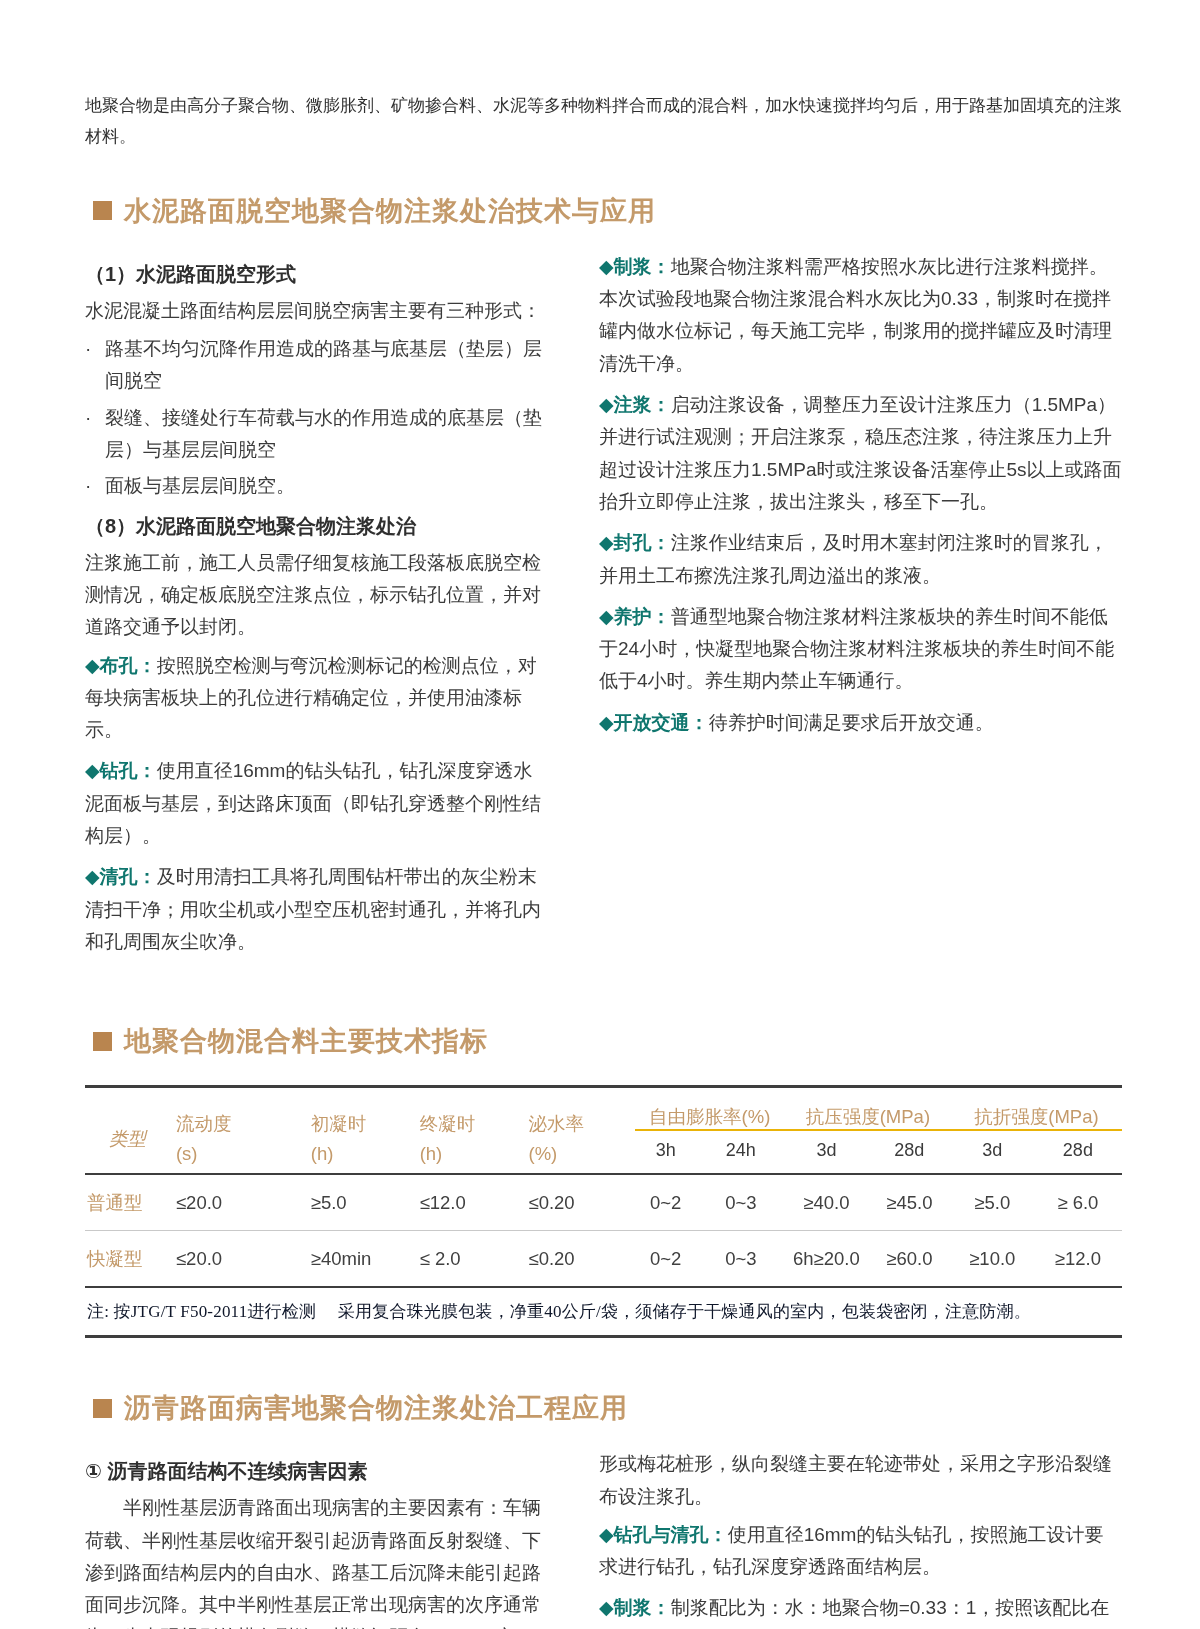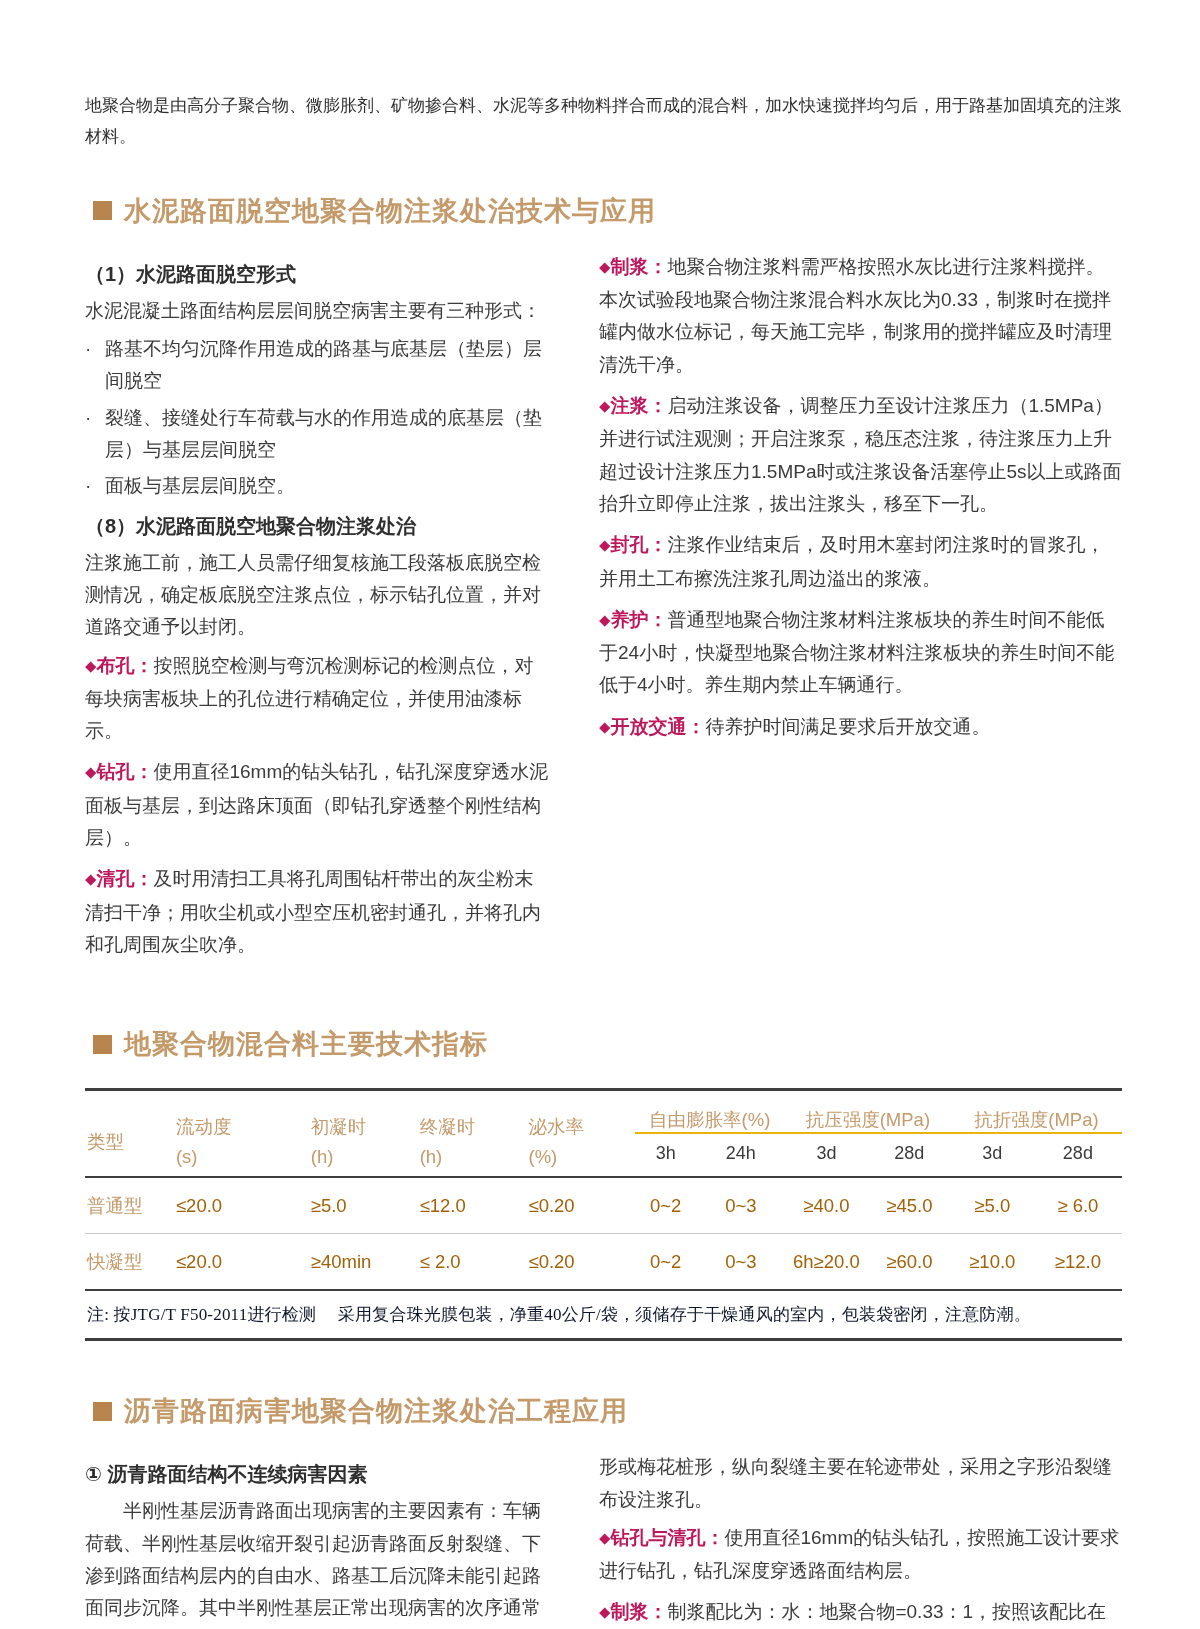--- a/index.html
+++ b/index.html
@@ -29,36 +29,36 @@
 
   
   .two-col { display: flex; gap: 48px; }
   .col-left { width: 466px; flex: 0 0 auto; }
   .col-right { flex: 1; }
 
   .sub-head { font-size: 20px; font-weight: bold; color: #2f2f2f; line-height: 1.7; margin: 6px 0 4px 0; }
   .body-p { font-size: 19px; line-height: 1.7; margin-bottom: 6px; }
   .body-p.indent { text-indent: 2em; }
   .step { font-size: 19px; line-height: 1.7; margin-bottom: 9px; }
-  .step b { color: #be185d; font-family: Liberation Mono, monospace; }
+  .step b { color: #0f766e; }
   .bullet-item { position: relative; padding-left: 1.05em; font-size: 19px; line-height: 1.7; margin-bottom: 4px; }
   .bullet-mark { position: absolute; left: 0; top: 0; }
 
   
   .sec2 { margin-top: 56px; }
   .tbl-wrap { margin-top: 26px; border-top: 3px solid #3e3e3e; border-bottom: 3px solid #3e3e3e; }
   table { width: 100%; border-collapse: collapse; table-layout: fixed; }
   th, td { font-weight: normal; }
   th { color: #c49a6a; font-size: 18.5px; }
   .hdr1 th { padding-top: 16px; }
   th.two-line { text-align: left; padding-left: 8px; line-height: 1.6; vertical-align: middle; }
-  th.c-type { text-align: left; padding-left: 2px; vertical-align: middle; }
+  th.c-type { text-align: center; padding-left: 2px; vertical-align: middle; font-style: italic; }
   th.group { text-align: center; vertical-align: top; border-bottom: 2px solid #eab308; padding-bottom: 0; }
   .hdr2 th { color: #3b3b3b; font-size: 18px; text-align: center; padding: 9px 0 12px 0; }
-  tbody td { font-size: 18.5px; color: #a16207; padding: 15px 0; }
+  tbody td { font-size: 18.5px; color: #404040; padding: 15px 0; }
   tbody td.row-type { color: #c49a6a; text-align: left; padding-left: 2px; }
   tbody td.l { text-align: left; padding-left: 8px; }
   tbody td.c { text-align: center; }
   tbody tr:first-child td { border-top: 2px solid #3e3e3e; }
   tbody tr.sep td { border-bottom: 1px solid #c9c9c9; }
   tbody tr:last-child td { border-bottom: 2px solid #3e3e3e; }
   .tbl-note {
     font-family: "Liberation Serif", "DejaVu Serif", serif;
     font-size: 17px;
     color: #0f172a;

